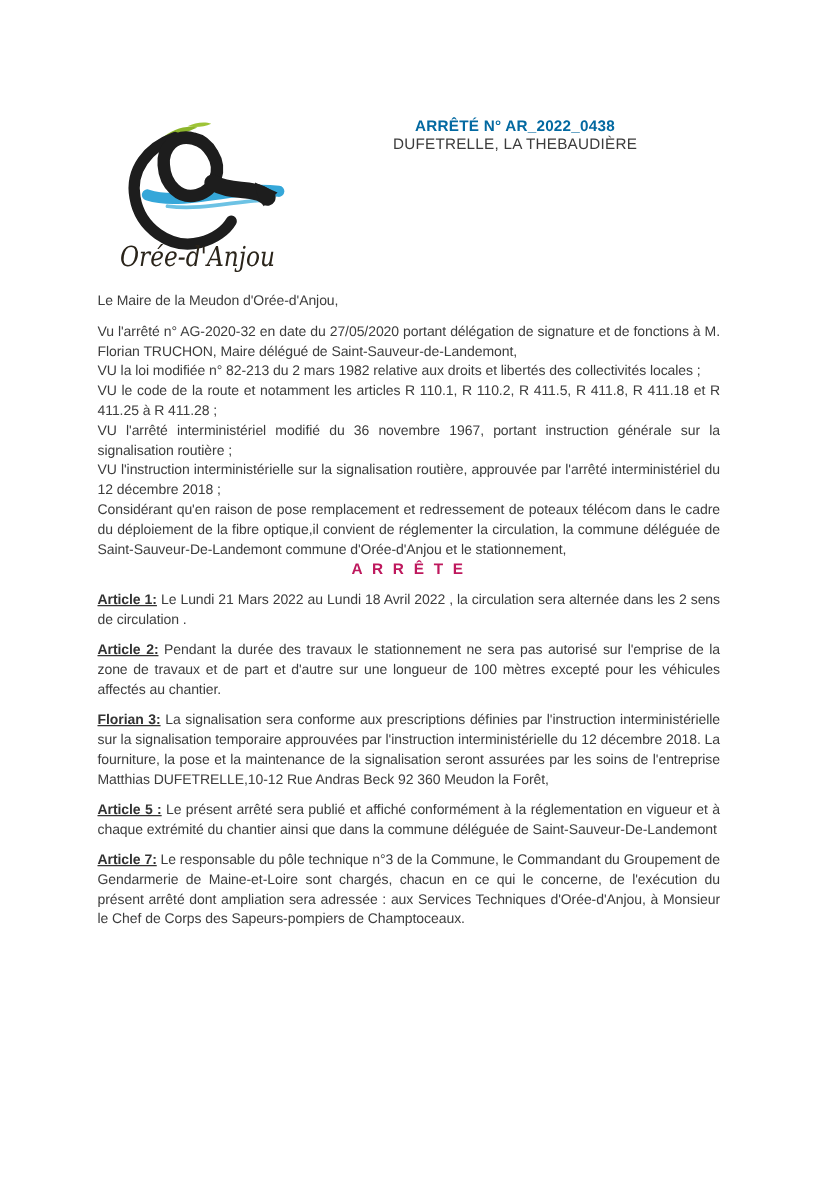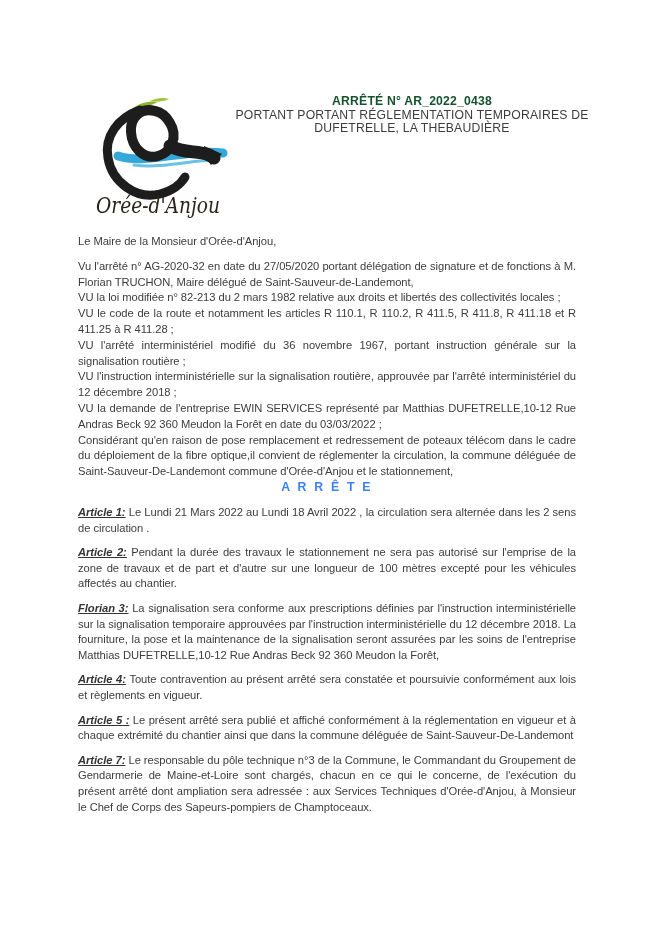--- a/index.html
+++ b/index.html
@@ -31,47 +31,46 @@
     position: absolute;
     left: 170px;
     top: 95px;
     width: 484px;
     text-align: center;
     font-size: 12.2px;
     line-height: 13.7px;
     letter-spacing: 0.2px;
     color: #3c3c3c;
   }
-  .title .t1 { font-weight: bold; color: #14532d; }
+  .title .t1 { font-weight: bold; color: #0369a1; }
   .doc {
     position: absolute;
     left: 78px;
     top: 234px;
     width: 498px;
     font-size: 11.2px;
     line-height: 15.8px;
     text-align: justify;
     letter-spacing: -0.05px;
   }
   .doc p { margin: 0; }
   .sal { margin: 0 0 9px 0 !important; }
   .decree {
     text-align: center;
     font-weight: bold;
     font-size: 12.3px;
     letter-spacing: 2.2px;
-    color: #3b82f6;
+    color: #be185d;
     margin: 0 0 9px 0 !important;
   }
   .article { margin: 0 0 8.5px 0 !important; }
   .lbl {
     font-weight: bold;
     text-decoration: underline;
     color: #333333;
-    font-style: italic;
   }
 </style>
 </head>
 <body>
 
 <div class="page">
 
   <div class="logo">
     <svg width="140" height="132" viewBox="0 0 140 132">
 
@@ -87,54 +86,48 @@
 
       <path d="M78,52 C92,60 105,56 117,61 L122,64" fill="none" stroke="#1d1d1d" stroke-width="13" stroke-linecap="round"></path>
       <path d="M112,52 L130,60 L119,71 C115,66 112,58 112,52 Z" fill="#1d1d1d"></path>
 
       <text class="wordmark" x="4" y="119" textLength="124" lengthAdjust="spacingAndGlyphs">Orée-d'Anjou</text>
     </svg>
   </div>
 
   <div class="title">
     <div class="t1">ARRÊTÉ N° AR_2022_0438</div>
-    <div class="t2">PORTANT PORTANT RÉGLEMENTATION TEMPORAIRES DE</div>
     <div class="t2">DUFETRELLE, LA THEBAUDIÈRE</div>
   </div>
 
   <div class="doc">
-    <p class="sal">Le Maire de la Monsieur d'Orée-d'Anjou,</p>
+    <p class="sal">Le Maire de la Meudon d'Orée-d'Anjou,</p>
 
     <p class="rec">Vu l'arrêté n° AG-2020-32 en date du 27/05/2020 portant délégation de signature et de fonctions à M. Florian TRUCHON, Maire délégué de Saint-Sauveur-de-Landemont,</p>
     <p class="rec">VU la loi modifiée n° 82-213 du 2 mars 1982 relative aux droits et libertés des collectivités locales ;</p>
     <p class="rec">VU le code de la route et notamment les articles R 110.1, R 110.2, R 411.5, R 411.8, R 411.18 et R 411.25 à R 411.28 ;</p>
     <p class="rec">VU l'arrêté interministériel modifié du 36 novembre 1967, portant instruction générale sur la signalisation routière ;</p>
     <p class="rec">VU l'instruction interministérielle sur la signalisation routière, approuvée par l'arrêté interministériel du 12 décembre 2018 ;</p>
-    <p class="rec">VU la demande de l'entreprise EWIN SERVICES représenté par Matthias DUFETRELLE,10-12 Rue Andras Beck 92 360 Meudon la Forêt en date du 03/03/2022 ;</p>
     <p class="rec">Considérant qu'en raison de pose remplacement et redressement de poteaux télécom dans le cadre du déploiement de la fibre optique,il convient de réglementer la circulation, la commune déléguée de Saint-Sauveur-De-Landemont commune d'Orée-d'Anjou et le stationnement,</p>
 
     <p class="decree">A R R Ê T E</p>
 
     <p class="article">
       <span class="lbl">Article 1:</span>
       <span class="txt">Le Lundi 21 Mars 2022 au Lundi 18 Avril 2022 , la circulation sera alternée dans les 2 sens de circulation .</span>
     </p>
     <p class="article">
       <span class="lbl">Article 2:</span>
       <span class="txt">Pendant la durée des travaux le stationnement ne sera pas autorisé sur l'emprise de la zone de travaux et de part et d'autre sur une longueur de 100 mètres excepté pour les véhicules affectés au chantier.</span>
     </p>
     <p class="article">
       <span class="lbl">Florian 3:</span>
       <span class="txt">La signalisation sera conforme aux prescriptions définies par l'instruction interministérielle sur la signalisation temporaire approuvées par l'instruction interministérielle du 12 décembre 2018. La fourniture, la pose et la maintenance de la signalisation seront assurées par les soins de l'entreprise Matthias DUFETRELLE,10-12 Rue Andras Beck 92 360 Meudon la Forêt,</span>
     </p>
     <p class="article">
-      <span class="lbl">Article 4:</span>
-      <span class="txt">Toute contravention au présent arrêté sera constatée et poursuivie conformément aux lois et règlements en vigueur.</span>
-    </p>
-    <p class="article">
       <span class="lbl">Article 5 :</span>
       <span class="txt">Le présent arrêté sera publié et affiché conformément à la réglementation en vigueur et à chaque extrémité du chantier ainsi que dans la commune déléguée de Saint-Sauveur-De-Landemont</span>
     </p>
     <p class="article">
       <span class="lbl">Article 7:</span>
       <span class="txt">Le responsable du pôle technique n°3 de la Commune, le Commandant du Groupement de Gendarmerie de Maine-et-Loire sont chargés, chacun en ce qui le concerne, de l'exécution du présent arrêté dont ampliation sera adressée : aux Services Techniques d'Orée-d'Anjou, à Monsieur le Chef de Corps des Sapeurs-pompiers de Champtoceaux.</span>
     </p>
   </div>
 
 </div>

